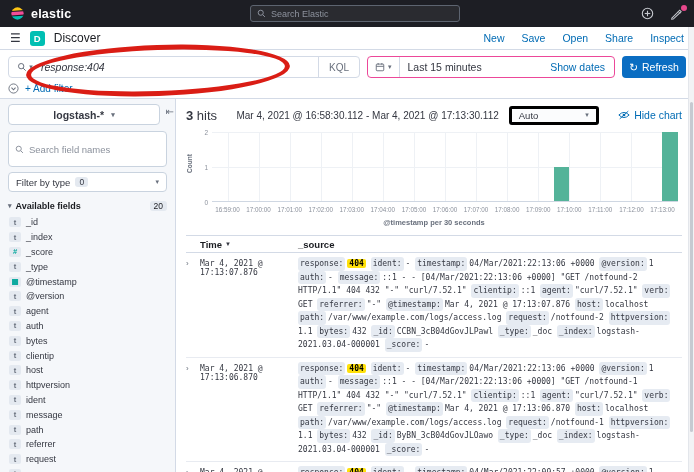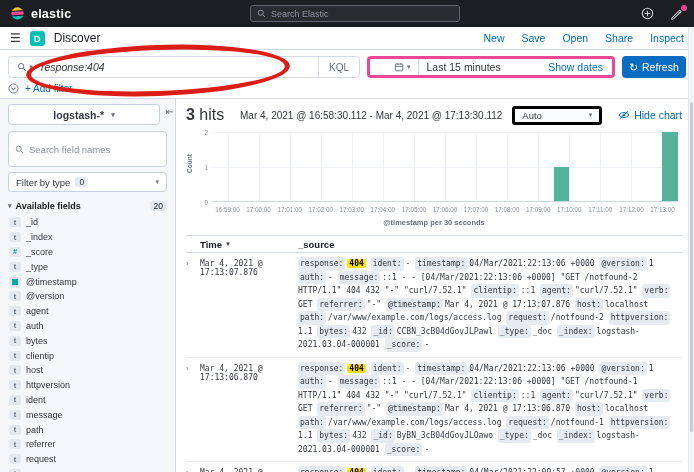--- a/index.html
+++ b/index.html
@@ -24,21 +24,21 @@
   .page-title { font-size:12px; color:#1a1c21; }
   .toolbar-actions { margin-left:auto; display:flex; gap:17px; font-size:10.5px; color:#006bb4; }
   .toolbar-actions span { cursor:pointer; }
 
   
   .query-row { display:flex; align-items:center; gap:7px; padding:6px 8px 3px 8px; }
   .query-box { flex:1; height:22px; border:1px solid #d3dae6; border-radius:4px; background:#fff; display:flex; align-items:center; overflow:hidden; }
   .q-icon { width:32px; display:flex; align-items:center; justify-content:center; gap:2px; color:#69707d; font-size:8px; }
   .q-input { flex:1; border:none; outline:none; font-size:10.5px; color:#343741; font-family:"Liberation Sans",sans-serif;font-style:italic; }
   .q-lang { padding:0 10px; font-size:10px; color:#69707d; border-left:1px solid #d3dae6; height:100%; display:flex; align-items:center; cursor:pointer; }
-  .date-box { width:248px; height:22px; border:3px solid #ec4899; border-radius:4px; background:#fff; display:flex; align-items:center; overflow:hidden;padding-left:17px; }
+  .date-box { width:248px; height:22px; border:1px solid #ec4899; border-radius:4px; background:#fff; display:flex; align-items:center; overflow:hidden; }
   .cal-seg { padding:0 7px; height:100%; display:flex; align-items:center; gap:3px; border-right:1px solid #d3dae6; color:#69707d; font-size:8px; cursor:pointer; }
   .range-txt { flex:1; padding:0 8px; font-size:10.5px; color:#343741; white-space:nowrap; }
   .show-dates { padding:0 9px; font-size:10.5px; color:#006bb4; cursor:pointer; white-space:nowrap; }
   .refresh-btn { height:22px; min-width:64px; background:#0a6dc2; border:none; border-radius:4px; color:#fff; font-size:10.5px; display:flex; align-items:center; justify-content:center; gap:4px; cursor:pointer; font-family:"Liberation Sans",sans-serif; }
   .filter-row { display:flex; align-items:center; gap:6px; padding:2px 8px 6px 8px; }
   .add-filter { color:#006bb4; font-size:10px; cursor:pointer; }
 
   
   .annotation { position:absolute; left:26px; top:45px; width:264px; height:51px; border:5px solid #da1d15; border-radius:50%; transform:rotate(-2deg); pointer-events:none; z-index:60; }
 
@@ -58,21 +58,21 @@
   .tf-chev { margin-left:auto; }
   .af-header { margin-top:9px; display:flex; align-items:center; gap:4px; font-size:9px; font-weight:700; color:#1a1c21; }
   .af-count { margin-left:auto; background:#e4e9f0; border-radius:3px; padding:0 4px; font-size:8.5px; font-weight:400; }
   .field-list { margin-top:4px; }
   .field-item { display:flex; align-items:center; gap:5px; height:14.8px; font-size:9px; color:#343741; padding-left:1px; cursor:pointer; }
   .f-badge { width:12px; height:10px; border-radius:2px; background:#e4e9f0; font-size:7.5px; font-weight:700; display:grid; place-items:center; flex:none; }
 
   
   .main { flex:1; position:relative; padding:4px 12px 0 10px; overflow:hidden; }
   .hits-row { display:flex; align-items:center; height:24px; }
-  .hits { font-size:16px; color:#343741; }
+  .hits { font-size:13px; color:#343741; }
   .hits b { font-weight:700; }
   .range-display { margin-left:auto; font-size:10px; color:#343741; white-space:nowrap; }
   .interval-select { margin-left:10px; width:90px; height:19px; border:3px solid #000000; background:#fbfcfd; border-radius:3px; display:flex; align-items:center; padding:0 7px; font-size:9.5px; color:#343741; cursor:pointer; }
   .interval-select .chev { margin-left:auto; }
   .hide-chart { margin-left:auto; display:flex; align-items:center; gap:4px; color:#006bb4; font-size:10.5px; cursor:pointer; }
 
   
   .chart { position:relative; height:104px; margin-top:1px; }
   .ylab { position:absolute; left:-6px; top:32px; transform:rotate(-90deg); font-size:6.5px; font-weight:700; color:#69707d; }
   .plot { position:absolute; left:26px; right:4px; top:4px; height:70px; border-bottom:1px solid #cfd7e2; }

